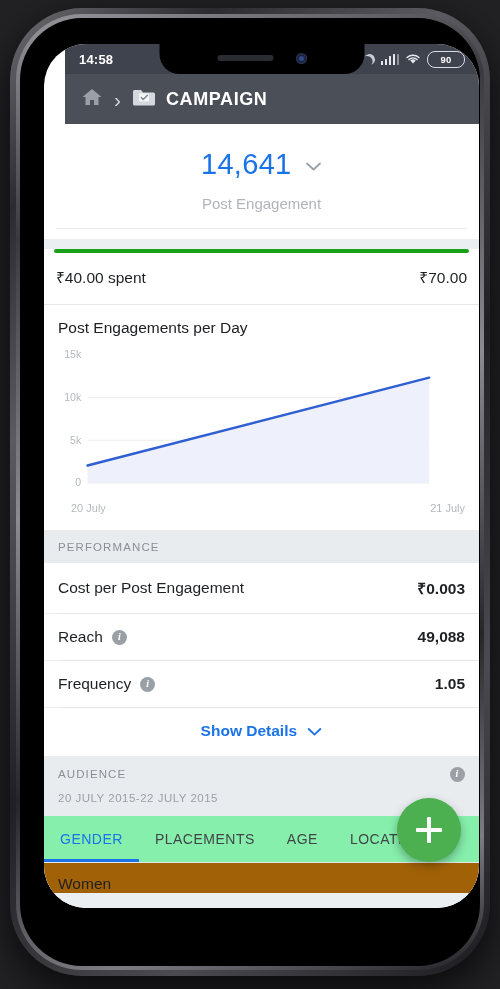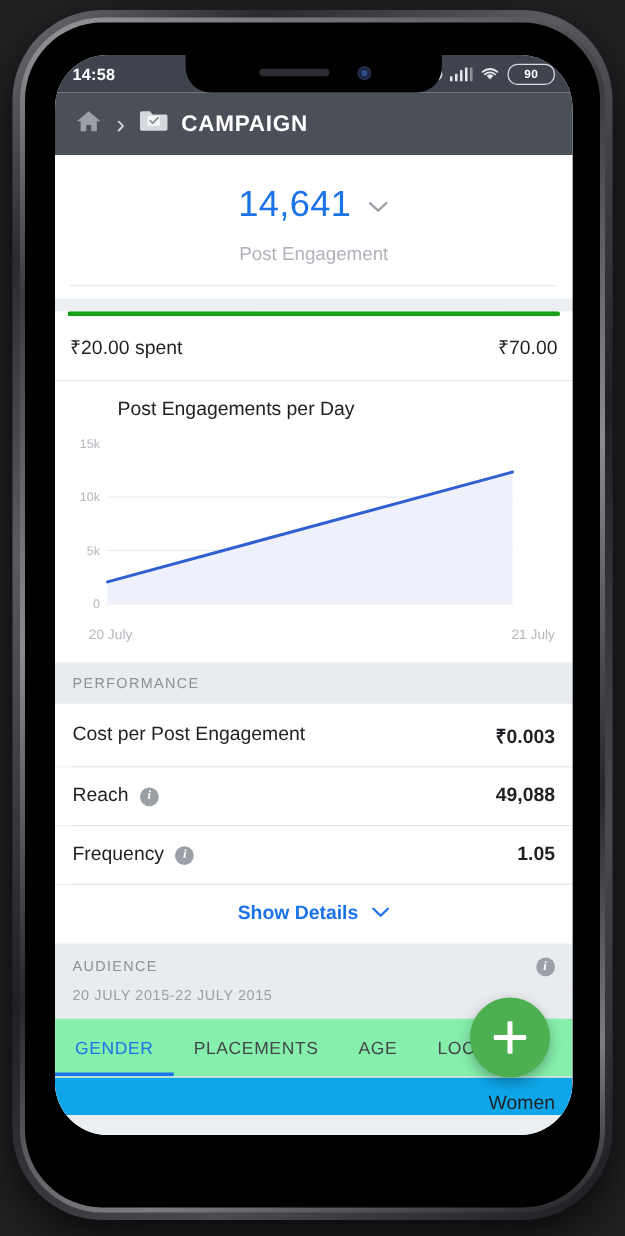--- a/index.html
+++ b/index.html
@@ -52,20 +52,21 @@
   }
   .screen {
     position: absolute;
     left: 24px;
     top: 26px;
     width: 414px;
     height: 864px;
     border-radius: 42px;
     overflow: hidden;
     background: #ffffff;
+    padding-left: 21px;
   }
   
   .notch {
     position: absolute;
     top: 0;
     left: 50%;
     transform: translateX(-50%);
     width: 205px;
     height: 30px;
     background: #000;
@@ -258,21 +259,20 @@
   }
 
   .sep { height: 1px; background: #e4e7ea; }
 
   
   .chart-card { background: #ffffff; padding: 14px 0 6px; }
   .chart-title {
     font-size: 15.5px;
     color: #202124;
     padding: 0 14px 6px;
-    margin-left: 36px;
   }
   .chart-area {
     position: relative;
     height: 150px;
     margin: 6px 14px 0 14px;
   }
   .chart-svg { display: block; width: 100%; height: 150px; }
   .x-labels {
     display: flex;
     justify-content: space-between;
@@ -360,25 +360,24 @@
   }
   .tab.active { color: #1a73e8; }
   .tab.active::after {
     content: "";
     position: absolute;
     left: 0; right: 0; bottom: 0;
     height: 3px;
     background: #1a73e8;
   }
   .tab-content {
-    background: #0ea5e9;
+    background: #a16207;
     padding: 12px 14px 0;
     font-size: 15.5px;
     color: #1f2023;
-    text-align: right;
   }
 
   
   .fab {
     position: absolute;
     right: 18px;
     bottom: 46px;
     width: 64px;
     height: 64px;
     border-radius: 50%;
@@ -462,21 +461,21 @@
               </span>
               <div class="metric-label">Post Engagement</div>
               <div class="hr-light"></div>
             </div>
 
             <div class="spend-wrap">
               <div class="spend-bar-track">
                 <div class="spend-bar-fill" id="spend-fill" style="width: 100%;"></div>
               </div>
               <div class="spend-row">
-                <span>₹20.00 spent</span>
+                <span>₹40.00 spent</span>
                 <span>₹70.00</span>
               </div>
             </div>
             <div class="sep"></div>
 
             <div class="chart-card">
               <div class="chart-title">Post Engagements per Day</div>
               <div class="chart-area">
                 <svg class="chart-svg" id="chart-svg" viewBox="0 0 386 150" preserveAspectRatio="none">
                     <text x="22" y="137.5" text-anchor="end" font-size="10" fill="#b4b8bd" font-family="Liberation Sans, sans-serif">0</text>

